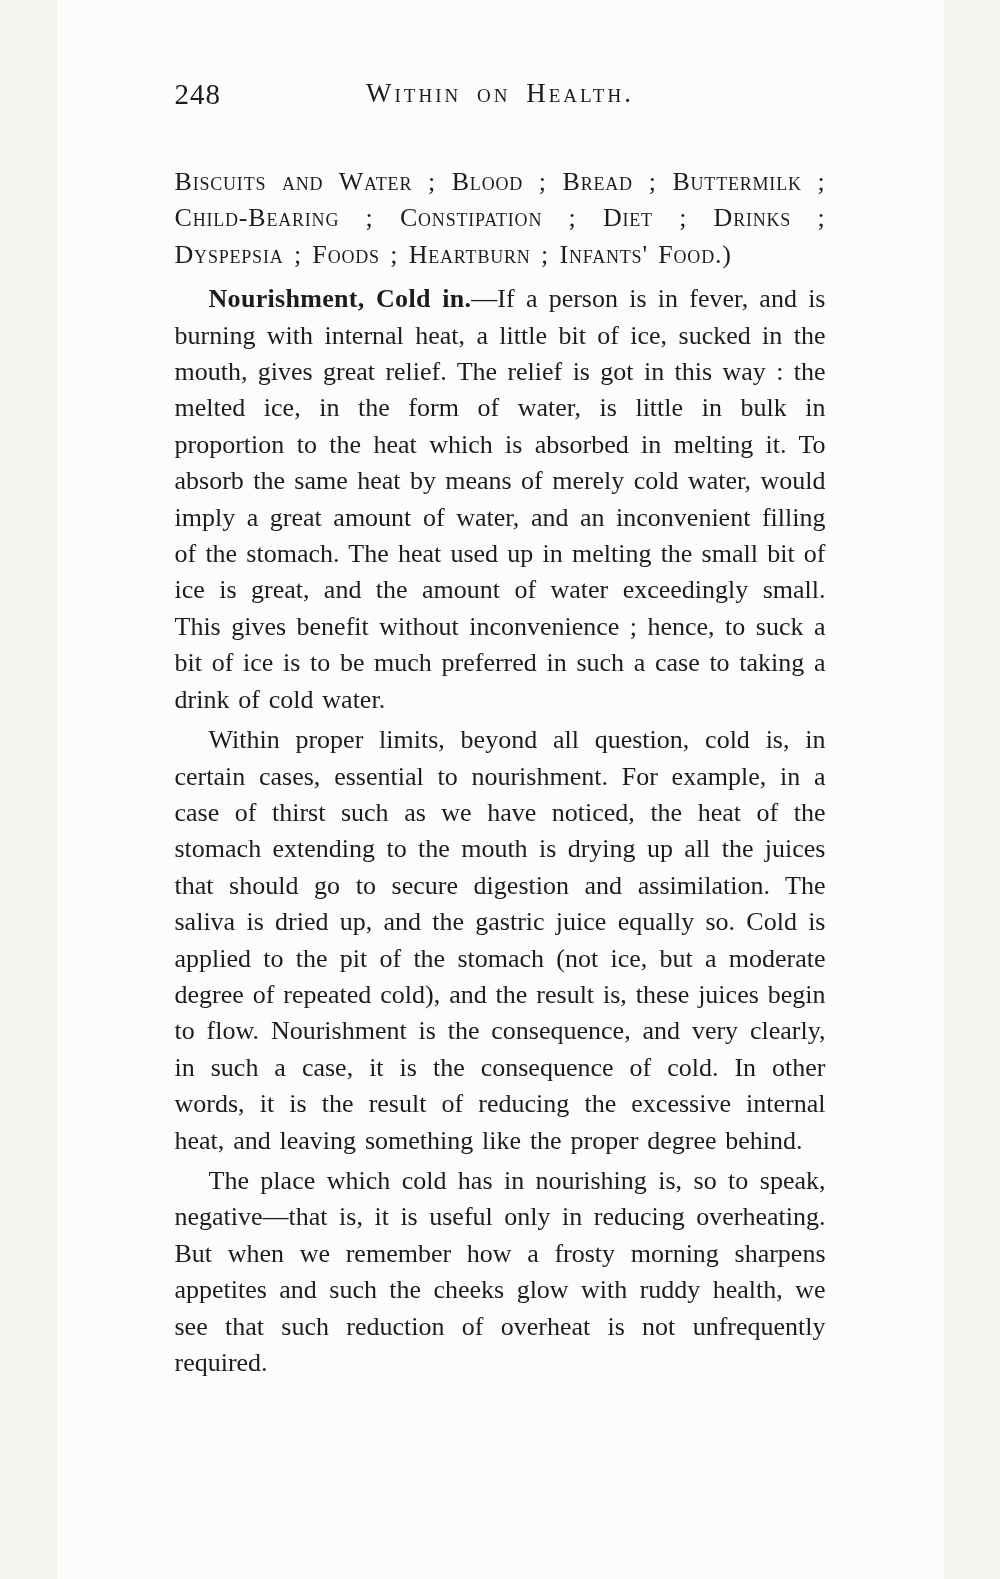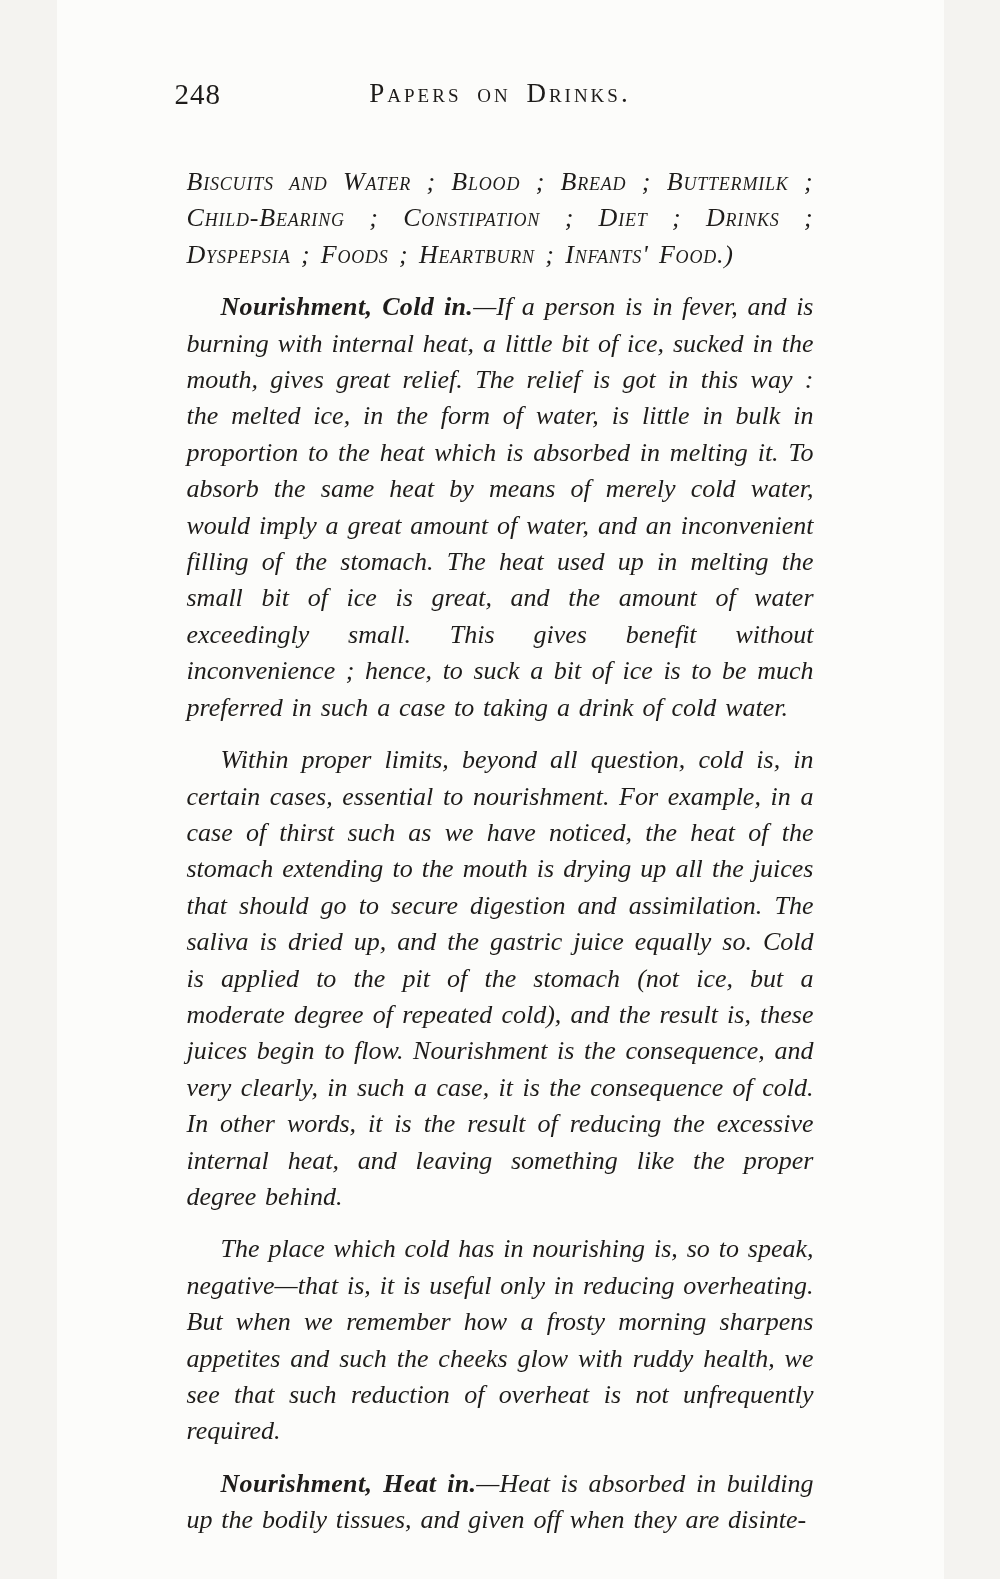--- a/index.html
+++ b/index.html
@@ -38,22 +38,21 @@
     letter-spacing: 3px;
     word-spacing: 6px;
   }
   .text-block {
     font-size: 26px;
     line-height: 36.4px;
     text-align: justify;
     word-spacing: 0.09em;
   }
   p {
-    margin: 16px;
-    font-style: italic;
+    margin: 4px;
   }
   .smallcaps-block {
     font-variant: small-caps;
     letter-spacing: 0.8px;
     word-spacing: 0.12em;
   }
   .body-para.indented {
     text-indent: 34px;
   }
   .entry-para {
@@ -64,30 +63,29 @@
     letter-spacing: 0.3px;
   }
 </style>
 </head>
 <body>
 
 <div class="page">
 
   <header class="page-header">
     <span class="page-number">248</span>
-    <span class="running-title">Papers on Drinks.</span>
+    <span class="running-title">Within on Health.</span>
   </header>
 
   <main class="text-block">
 
     <p class="smallcaps-block">Biscuits and Water ; Blood ; Bread ; Buttermilk ; Child-Bearing ; Constipation ; Diet ; Drinks ; Dyspepsia ; Foods ; Heartburn ; Infants' Food.)</p>
 
     <p class="body-para indented entry-para"><b class="entry-lead">Nourishment, Cold in.</b><span>—If a person is in fever, and is burning with internal heat, a little bit of ice, sucked in the mouth, gives great relief.  The relief is got in this way : the melted ice, in the form of water, is little in bulk in proportion to the heat which is absorbed in melting it.  To absorb the same heat by means of merely cold water, would imply a great amount of water, and an inconvenient filling of the stomach.  The heat used up in melting the small bit of ice is great, and the amount of water exceedingly small.  This gives benefit without inconvenience ; hence, to suck a bit of ice is to be much preferred in such a case to taking a drink of cold water.</span></p>
 
     <p class="body-para indented">Within proper limits, beyond all question, cold is, in certain cases, essential to nourishment.  For example, in a case of thirst such as we have noticed, the heat of the stomach extending to the mouth is drying up all the juices that should go to secure digestion and assimilation.  The saliva is dried up, and the gastric juice equally so.  Cold is applied to the pit of the stomach (not ice, but a moderate degree of repeated cold), and the result is, these juices begin to flow.  Nourishment is the consequence, and very clearly, in such a case, it is the consequence of cold.  In other words, it is the result of reducing the excessive internal heat, and leaving something like the proper degree behind.</p>
 
     <p class="body-para indented">The place which cold has in nourishing is, so to speak, negative—that is, it is useful only in reducing overheating.  But when we remember how a frosty morning sharpens appetites and such the cheeks glow with ruddy health, we see that such reduction of overheat is not unfrequently required.</p>
 
-    <p class="body-para indented entry-para"><b class="entry-lead">Nourishment, Heat in.</b><span>—Heat is absorbed in building up the bodily tissues, and given off when they are disinte-</span></p>
 
   </main>
 
 </div>
 
 </body></html>

